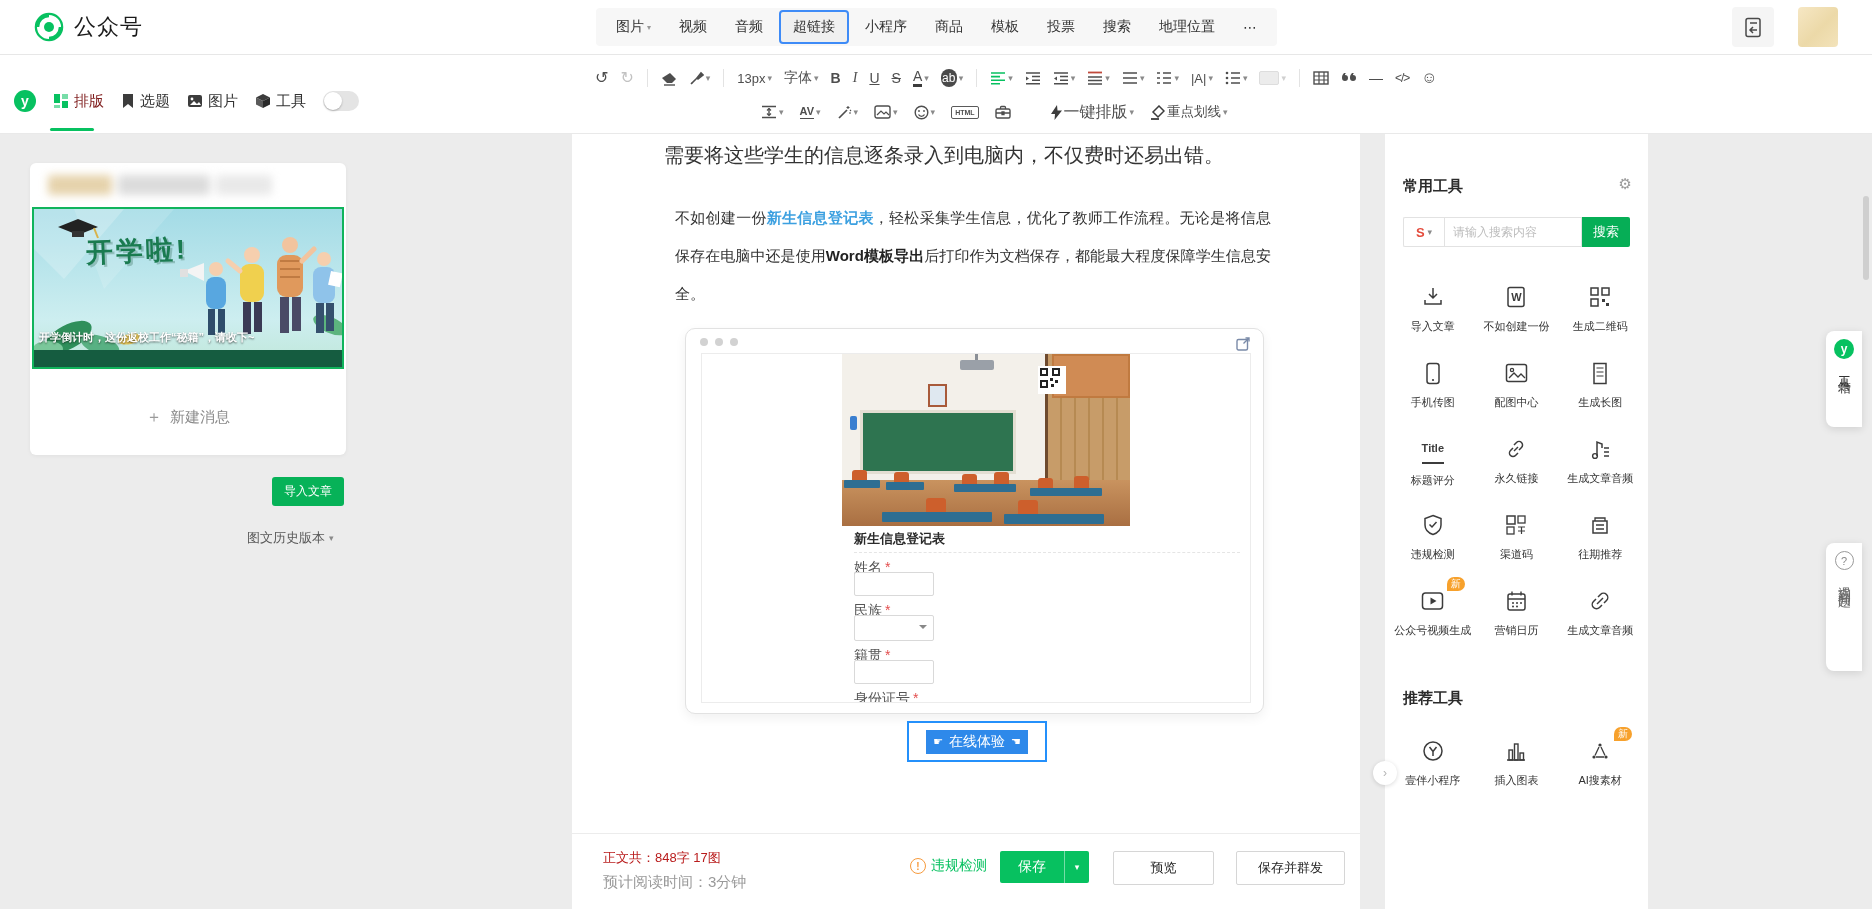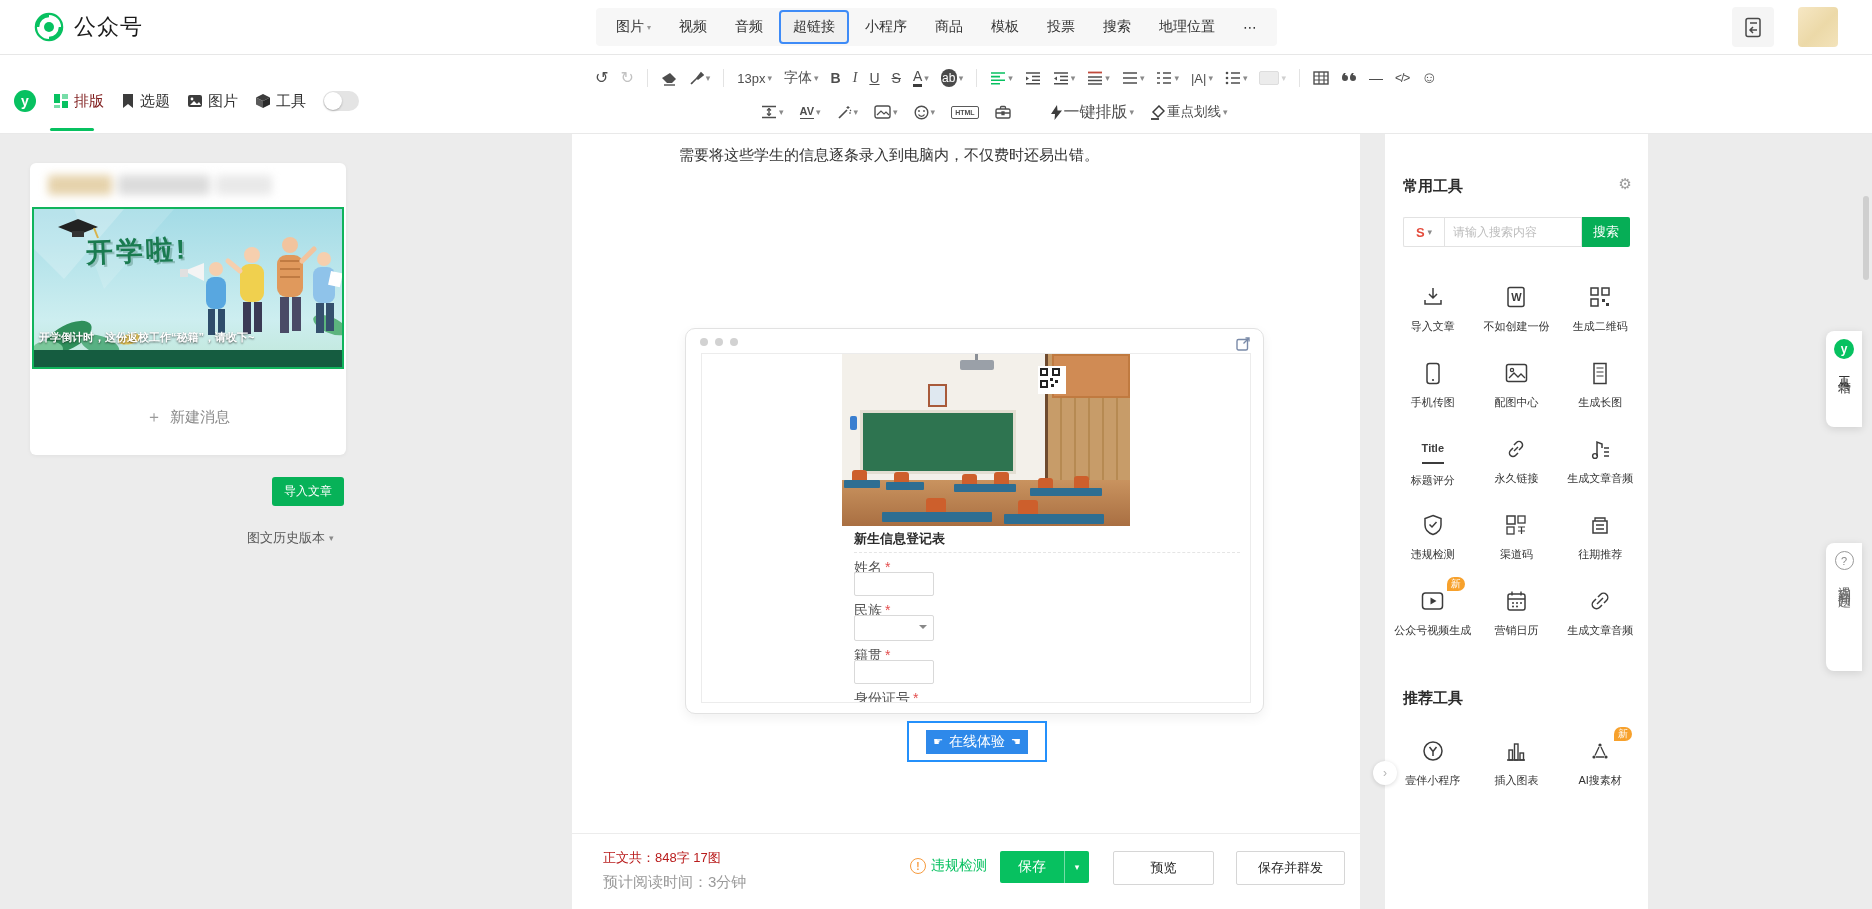--- a/index.html
+++ b/index.html
@@ -41,21 +41,21 @@
   .blur-title i{display:block;height:20px;border-radius:3px}
   .cover{position:absolute;left:2px;top:44px;width:308px;height:158px;border:2px solid #10b45c;overflow:hidden;background:linear-gradient(180deg,#a3dbe6 0%,#cdeef0 70%,#bfe7d8 100%);cursor:pointer}
   .cover-title{position:absolute;left:52px;top:24px;font-size:27px;font-weight:800;color:#1a7b50;letter-spacing:3px;text-shadow:2px 2px 0 rgba(10,70,45,.25);transform:rotate(-2deg)}
   .cover-cap{position:absolute;left:5px;bottom:22px;width:300px;font-size:11px;font-weight:700;color:#fff;text-shadow:0 1px 2px rgba(0,0,0,.65);white-space:nowrap}
   .cover-strip{position:absolute;left:0;bottom:0;width:100%;height:17px;background:#155c40}
   .newmsg{position:absolute;left:0;top:244px;width:100%;display:flex;align-items:center;justify-content:center;gap:8px;color:#8a8a8a;font-size:15px;cursor:pointer}
   .import-btn{position:absolute;left:272px;top:477px;background:#07b258;color:#fff;font-size:12px;padding:6px 12px;border-radius:3px;cursor:pointer}
   .history{position:absolute;left:247px;top:529px;display:flex;align-items:center;gap:4px;font-size:13px;color:#595959;cursor:pointer}
   
   #editor{position:absolute;left:572px;top:133px;width:788px;height:776px;background:#fff}
-  .p1{position:absolute;left:107px;top:10px;width:596px;font-size:15px;color:#333;line-height:24px}
+  .p1{position:absolute;left:92px;top:10px;width:596px;font-size:20px;color:#333;line-height:24px}
   .p2{position:absolute;left:103px;top:66px;width:596px;font-size:15px;color:#333;line-height:38px;text-align:justify}
   .p2 .lnk{color:#3ca0e0;font-weight:700;cursor:pointer}
   .p2 b{color:#222}
   .browser-card{position:absolute;left:113px;top:195px;width:577px;height:384px;background:#fff;border:1px solid #e2e2e2;border-radius:10px;box-shadow:0 4px 12px rgba(0,0,0,.06)}
   .dots{position:absolute;left:14px;top:9px;display:flex;gap:7px}
   .dots i{width:8px;height:8px;border-radius:50%;background:#d2d2d2}
   .openlink{position:absolute;right:12px;top:7px;cursor:pointer}
   .inner-page{position:absolute;left:15px;top:24px;right:12px;bottom:10px;border:1px solid #ececec;background:#fff;overflow:hidden}
   
   .photo{position:absolute;left:140px;top:0;width:288px;height:172px;background:#f3f0ea;overflow:hidden}
@@ -459,20 +459,21 @@
   </div>
 </div>
 <div class="import-btn abs">导入文章</div>
 <div class="history">
   <span>图文历史版本</span>
   <span class="crt">▾</span>
 </div>
 
 <div id="editor">
   <div class="p1">需要将这些学生的信息逐条录入到电脑内，不仅费时还易出错。</div>
+  <div class="p2"><span>不如创建一份</span><span class="lnk">新生信息登记表</span><span>，轻松采集学生信息，优化了教师工作流程。无论是将信息保存在电脑中还是使用</span><b>Word模板导出</b><span>后打印作为文档保存，都能最大程度保障学生信息安全。</span></div>
 
   <div class="browser-card">
     <div class="dots">
         <i></i>
         <i></i>
         <i></i>
       </div>
     <div class="openlink">
       <svg width="15" height="15" viewBox="0 0 15 15">
           <rect x="1" y="3.5" width="10.5" height="10.5" rx="1.5" fill="none" stroke="#7a8aa8" stroke-width="1.4"></rect>

